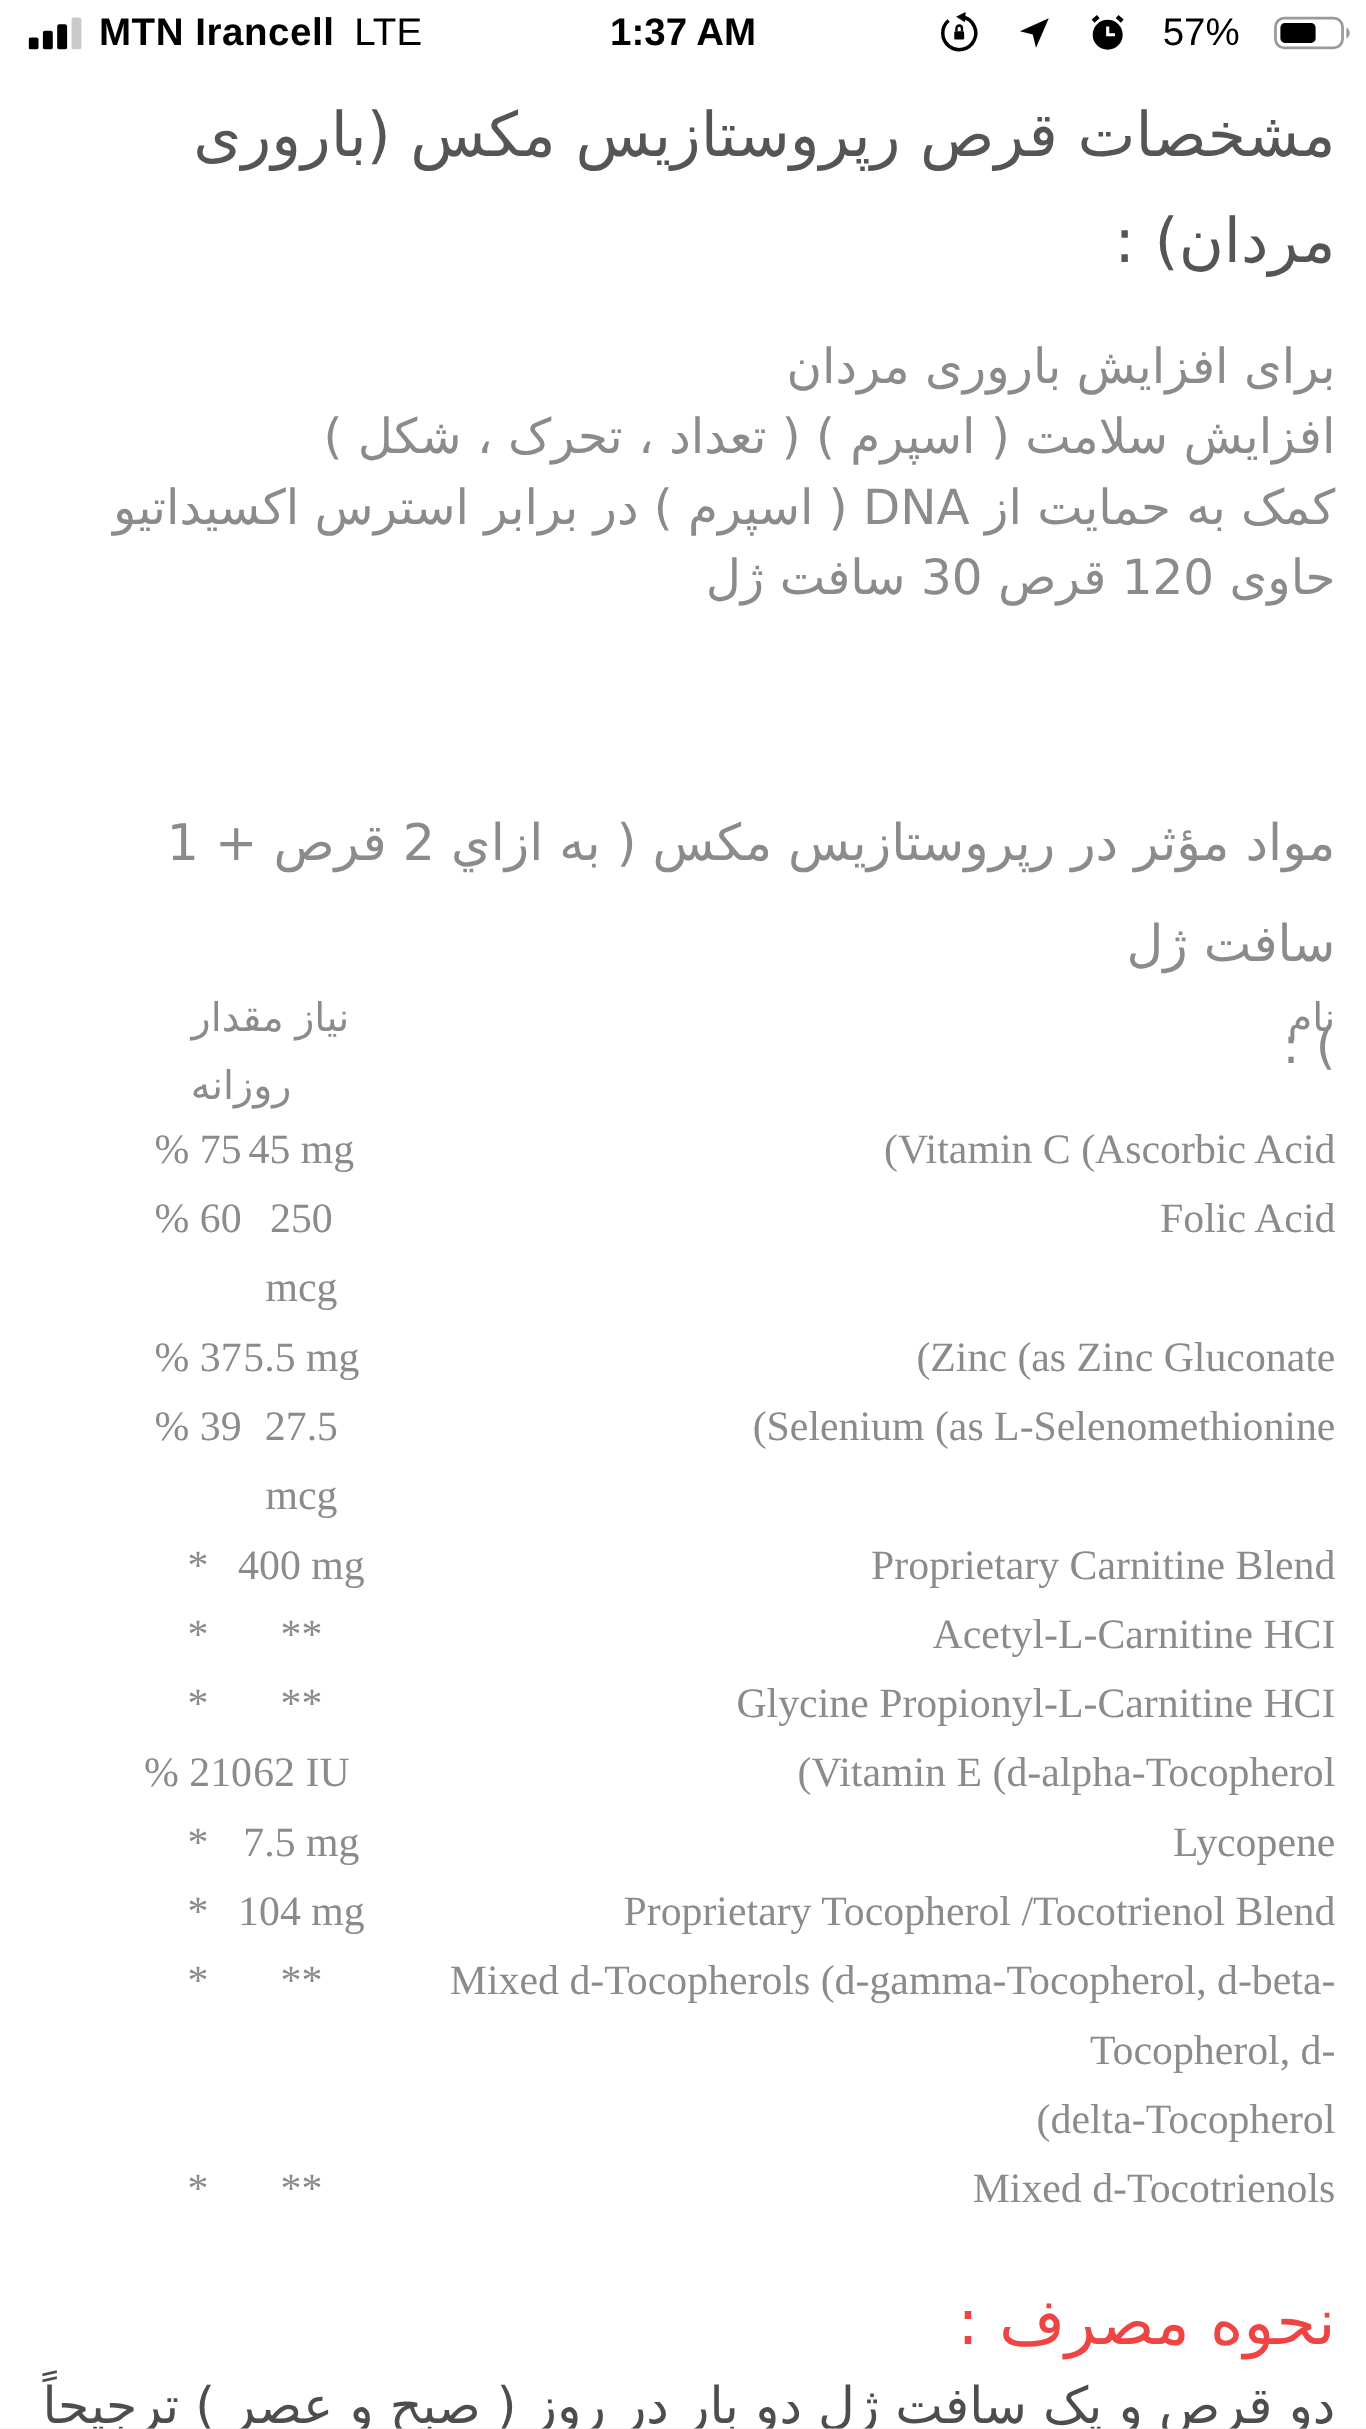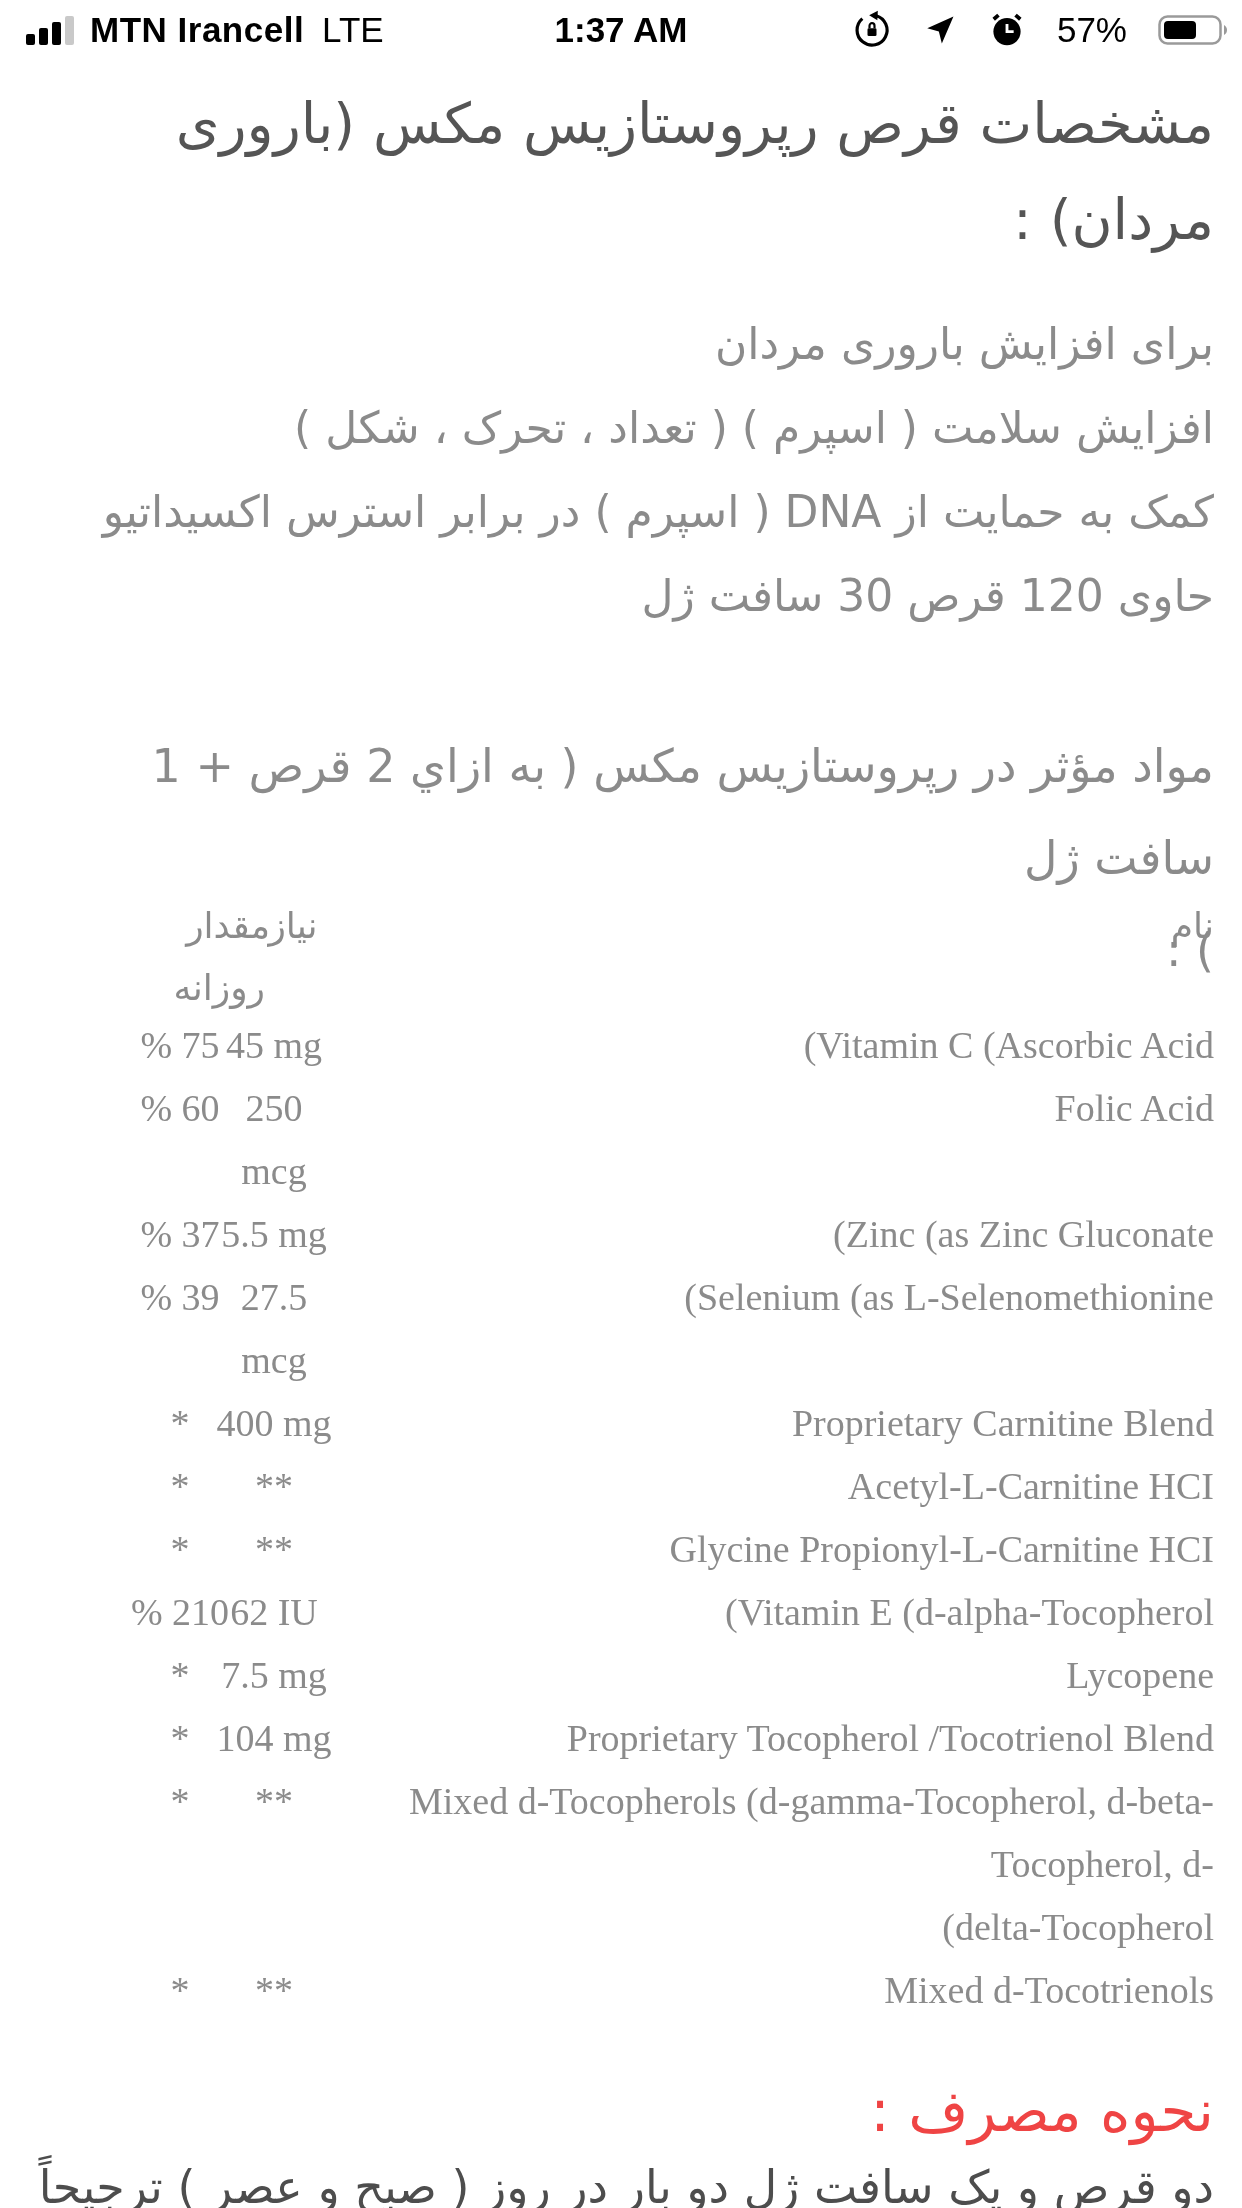--- a/index.html
+++ b/index.html
@@ -18,29 +18,29 @@
   .sb-right{margin-left:auto;display:flex;align-items:center;gap:31px;position:relative;z-index:2;}
   .battery-pct{font-weight:400;}
   .sb-icon{display:block;}
 
   
   .content{position:absolute;top:60px;left:0;width:1242px;height:2148px;}
   .content > div{position:absolute;left:28px;right:28px;}
 
   .page-title{top:16px;font-size:56px;line-height:96px;color:#555555;
               direction:rtl;text-align:right;white-space:pre-line;}
-  .intro{top:242px;font-size:44px;line-height:84px;color:#8b8b8b;
+  .intro{top:242px;font-size:44px;line-height:64px;color:#8b8b8b;
          direction:rtl;text-align:right;white-space:pre-line;}
   .ingredients-heading{top:660px;font-size:46px;line-height:92px;color:#8b8b8b;
          direction:rtl;text-align:right;white-space:pre-line;}
 
   
   .tbl-header{top:835px;height:124px;font-size:36px;color:#8b8b8b;}
   .tbl-header span{position:absolute;line-height:62px;direction:rtl;}
-  .h-amount{top:0;left:102px;width:140px;}
+  .h-amount{top:0;left:118px;width:140px;text-align:center;}
   .h-need{top:0;left:205px;width:120px;text-align:center;}
   .h-need2{top:62px;left:87px;width:150px;text-align:right;}
   .h-name{top:0;right:0;text-align:right;}
 
   
   .tbl{top:954px;font-family:"Liberation Serif","DejaVu Serif",serif;
        font-size:38px;line-height:63px;color:#8b8b8b;}
   .t-row{position:relative;min-height:63px;}
   .t-row.h2{min-height:126px;}
   .t-need{position:absolute;top:0;left:77px;width:150px;text-align:center;direction:ltr;}

